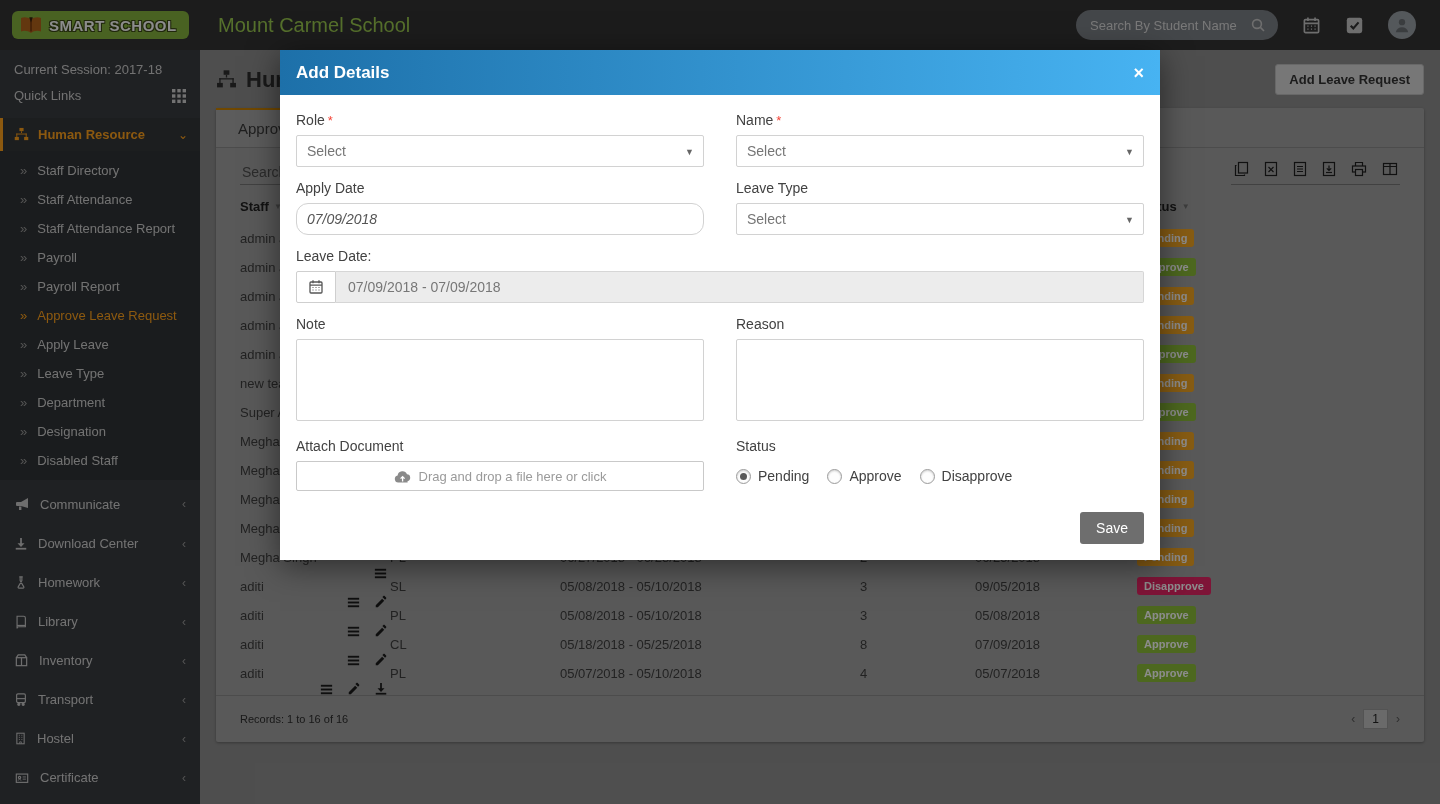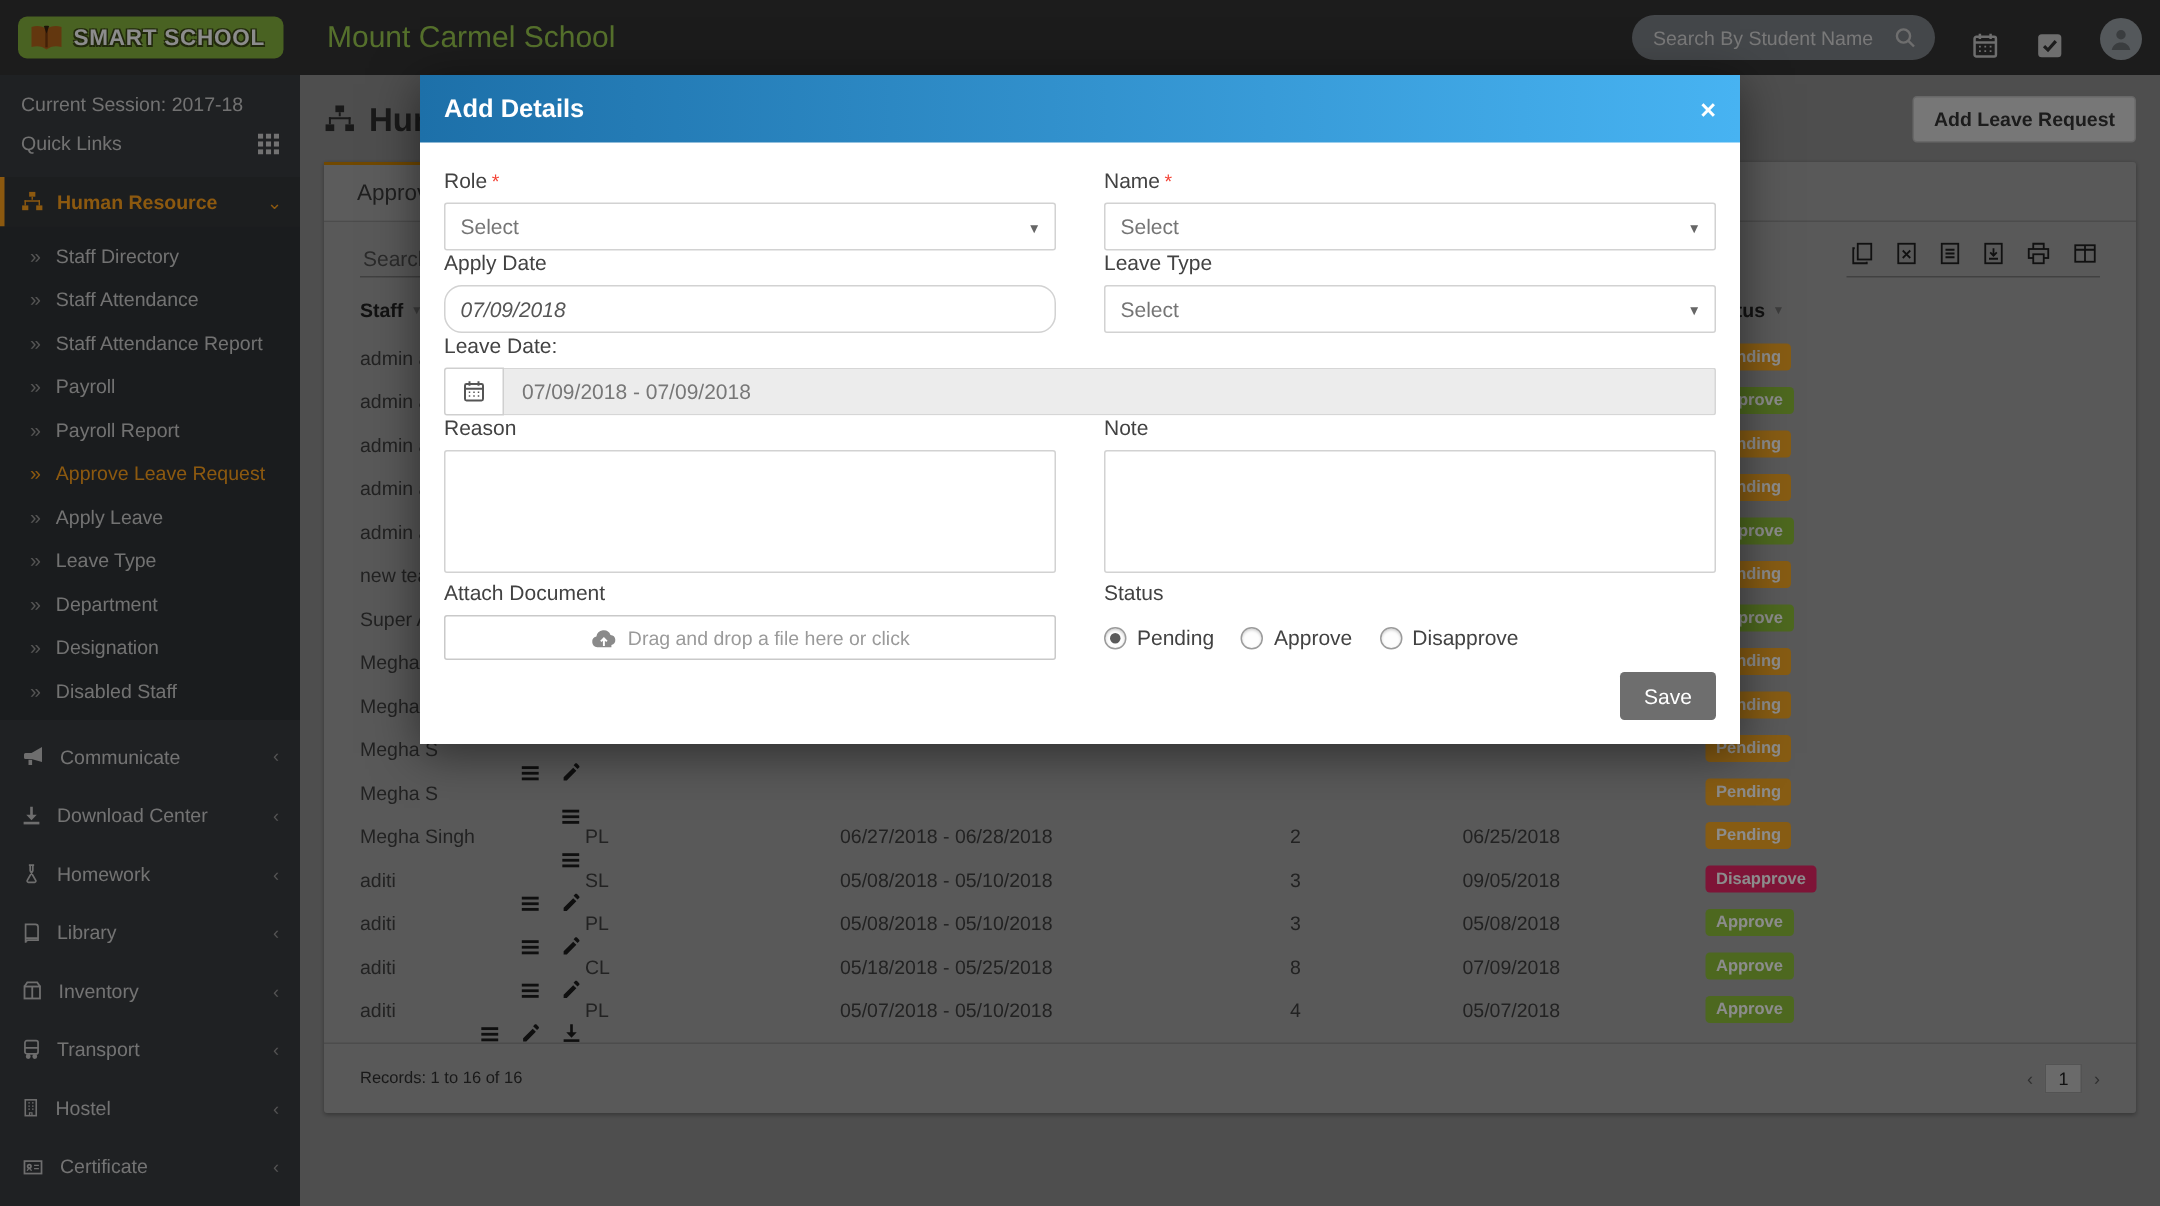--- a/index.html
+++ b/index.html
@@ -5,21 +5,21 @@
   html,body{margin:0;padding:0;background:#3c3c3c;}
   *{box-sizing:border-box;font-family:"Liberation Sans","DejaVu Sans",sans-serif;}
   .app{position:relative;width:1440px;height:804px;overflow:hidden;background:#fca5a5;}
 
   
   .topbar{position:absolute;top:0;left:0;right:0;height:50px;background:#333333;display:flex;align-items:center;z-index:10;}
   .logo-area{width:200px;flex:0 0 200px;display:flex;align-items:center;padding-left:12px;}
   .logo-pill{display:flex;align-items:center;background:#86b23e;border-radius:6px;padding:5px 12px 5px 8px;gap:7px;}
   .logo-pill .txt{font-size:15px;font-weight:800;color:#fff;letter-spacing:.5px;text-shadow:1px 1px 0 #3c4a17, -1px 1px 0 #3c4a17, 1px -1px 0 #3c4a17, -1px -1px 0 #3c4a17;}
   .school-title{margin-left:18px;font-size:20px;font-weight:normal;color:#9ccc50;}
-  .top-right{margin-left:auto;display:flex;align-items:flex-end;gap:24px;padding-right:12px;}
+  .top-right{margin-left:auto;display:flex;align-items:center;gap:24px;padding-right:24px;}
   .search-pill{display:flex;align-items:center;width:202px;height:30px;border-radius:15px;background:#7d8187;padding:0 12px;}
   .search-pill input{flex:1;min-width:0;border:none;background:transparent;outline:none;font-size:13px;color:#f0f0f0;}
   .search-pill input::placeholder{color:#dcdcdc;}
   .tb-ic{color:#c9c9c9;display:inline-flex;}
   .avatar{width:28px;height:28px;border-radius:50%;background:#9aa0a6;display:flex;align-items:center;justify-content:center;color:#6a6f74;overflow:hidden;}
 
   
   .sidebar{position:absolute;top:50px;left:0;width:200px;bottom:0;background:#3a3d41;color:#d2d2d2;overflow:hidden;z-index:5;}
   .session{padding:12px 14px 2px;font-size:13px;color:#cfcfcf;}
   .quicklinks{display:flex;align-items:center;justify-content:space-between;padding:9px 14px;font-size:13px;color:#cfcfcf;}
@@ -68,21 +68,21 @@
   .pager .nav{cursor:pointer;}
 
   
   .backdrop{position:absolute;inset:0;background:rgba(0,0,0,.45);z-index:40;}
   .modal{position:absolute;left:280px;top:50px;width:880px;background:#fff;z-index:60;box-shadow:0 6px 30px rgba(0,0,0,.5);}
   .modal-head{height:45px;background:linear-gradient(to right,#1d70a9,#47b3f2);display:flex;align-items:center;padding:0 16px;}
   .modal-head h2{margin:0;font-size:17px;font-weight:bold;color:#fff;flex:1;}
   .modal-close{color:#fff;font-size:18px;font-weight:bold;cursor:pointer;line-height:1;}
   .modal-body{padding:17px 16px 0;}
   .two{display:grid;grid-template-columns:1fr 1fr;column-gap:32px;}
-  .fld{margin-bottom:0;}
+  .fld{margin-bottom:13px;}
   .flabel{font-size:14px;color:#424242;margin-bottom:7px;}
   .req{color:#f44336;margin-left:3px;font-size:13px;}
   .select{position:relative;height:32px;border:1px solid #d2d2d2;border-radius:2px;display:flex;align-items:center;padding:0 28px 0 10px;font-size:14px;color:#757575;background:#fff;cursor:pointer;}
   .select .sc{position:absolute;right:9px;top:11px;font-size:9px;color:#666;}
   .tinput{width:100%;height:32px;border:1px solid #d2d2d2;border-radius:12px;padding:0 10px;font-size:14px;color:#555;outline:none;background:#fff;font-style:italic;}
   .lg{display:flex;height:32px;}
   .lg .ico{width:40px;border:1px solid #cfcfcf;background:#fff;display:flex;align-items:center;justify-content:center;color:#555;border-radius:2px 0 0 2px;}
   .lg input{flex:1;border:1px solid #d6d6d6;border-left:none;background:#ececec;padding:0 12px;font-size:14px;color:#777;outline:none;border-radius:0 2px 2px 0;}
   textarea.tarea{width:100%;height:82px;border:1px solid #d2d2d2;border-radius:2px;resize:none;outline:none;padding:8px 10px;font-size:14px;color:#555;}
   .dropzone{height:30px;border:1px solid #c9c9c9;border-radius:2px;display:flex;align-items:center;justify-content:center;gap:8px;font-size:13px;color:#9a9a9a;cursor:pointer;}
@@ -792,25 +792,25 @@
                 <rect x="2" y="3" width="12" height="11" rx="1"></rect>
                 <path d="M2 6.2h12M5 1.2v3M11 1.2v3"></path>
                 <path stroke-width="1" d="M4.5 8.5h1M7.5 8.5h1M10.5 8.5h1M4.5 11h1M7.5 11h1M10.5 11h1"></path>
               </svg>
           </span>
           <input readonly="" value="07/09/2018 - 07/09/2018" style="">
         </div>
       </div>
       <div class="two">
         <div class="fld">
+          <div class="flabel">Note</div>
+          <textarea class="tarea" style=""></textarea>
+        </div>
+        <div class="fld">
           <div class="flabel">Reason</div>
-          <textarea class="tarea" style=""></textarea>
-        </div>
-        <div class="fld">
-          <div class="flabel">Note</div>
           <textarea class="tarea" style=""></textarea>
         </div>
         <div class="fld">
           <div class="flabel">Attach Document</div>
           <div class="dropzone">
             <span class="ic">
               <svg width="17" height="15" viewBox="0 0 17 15">
                   <path fill="currentColor" d="M13.6 12.5H4.2a3.6 3.6 0 01-.6-7.1A4.9 4.9 0 0113 4.3a3.4 3.4 0 01.6 6.7z" transform="translate(0 1)"></path>
                   <path d="M8.6 12.6V7.8M6.6 9.6l2-2 2 2" fill="none" stroke="#fff" stroke-width="1.3"></path>
                 </svg>

